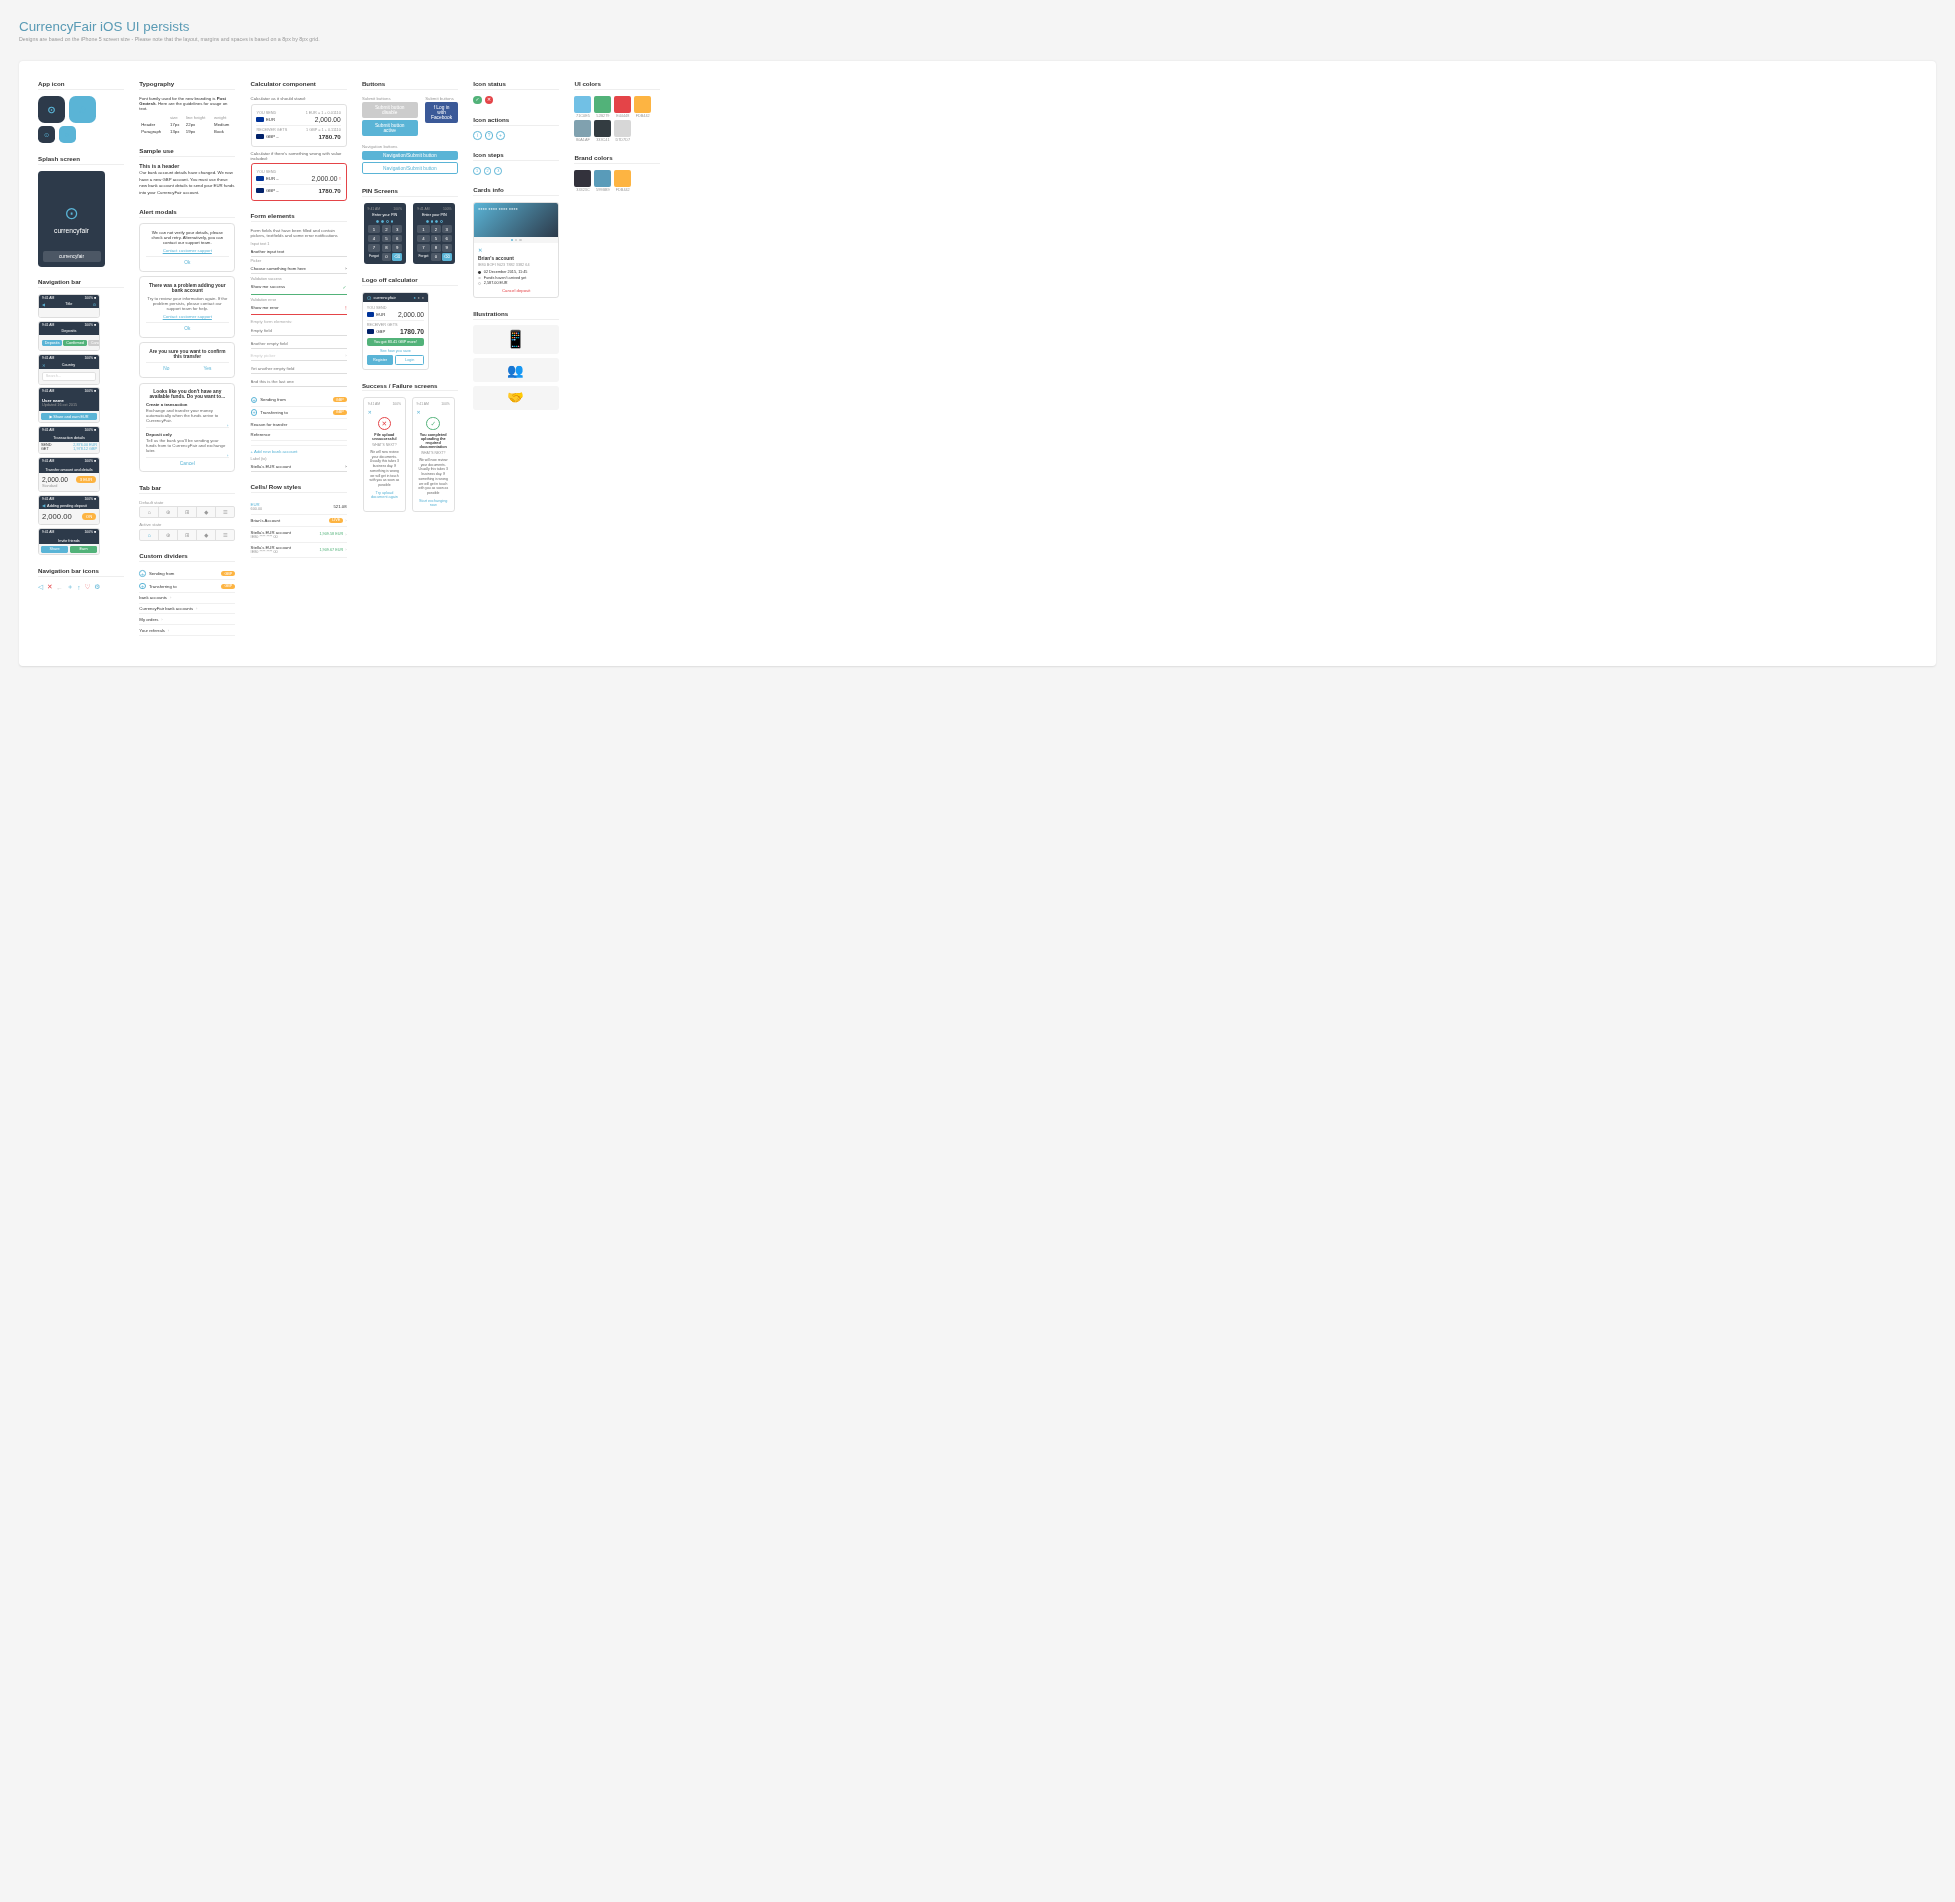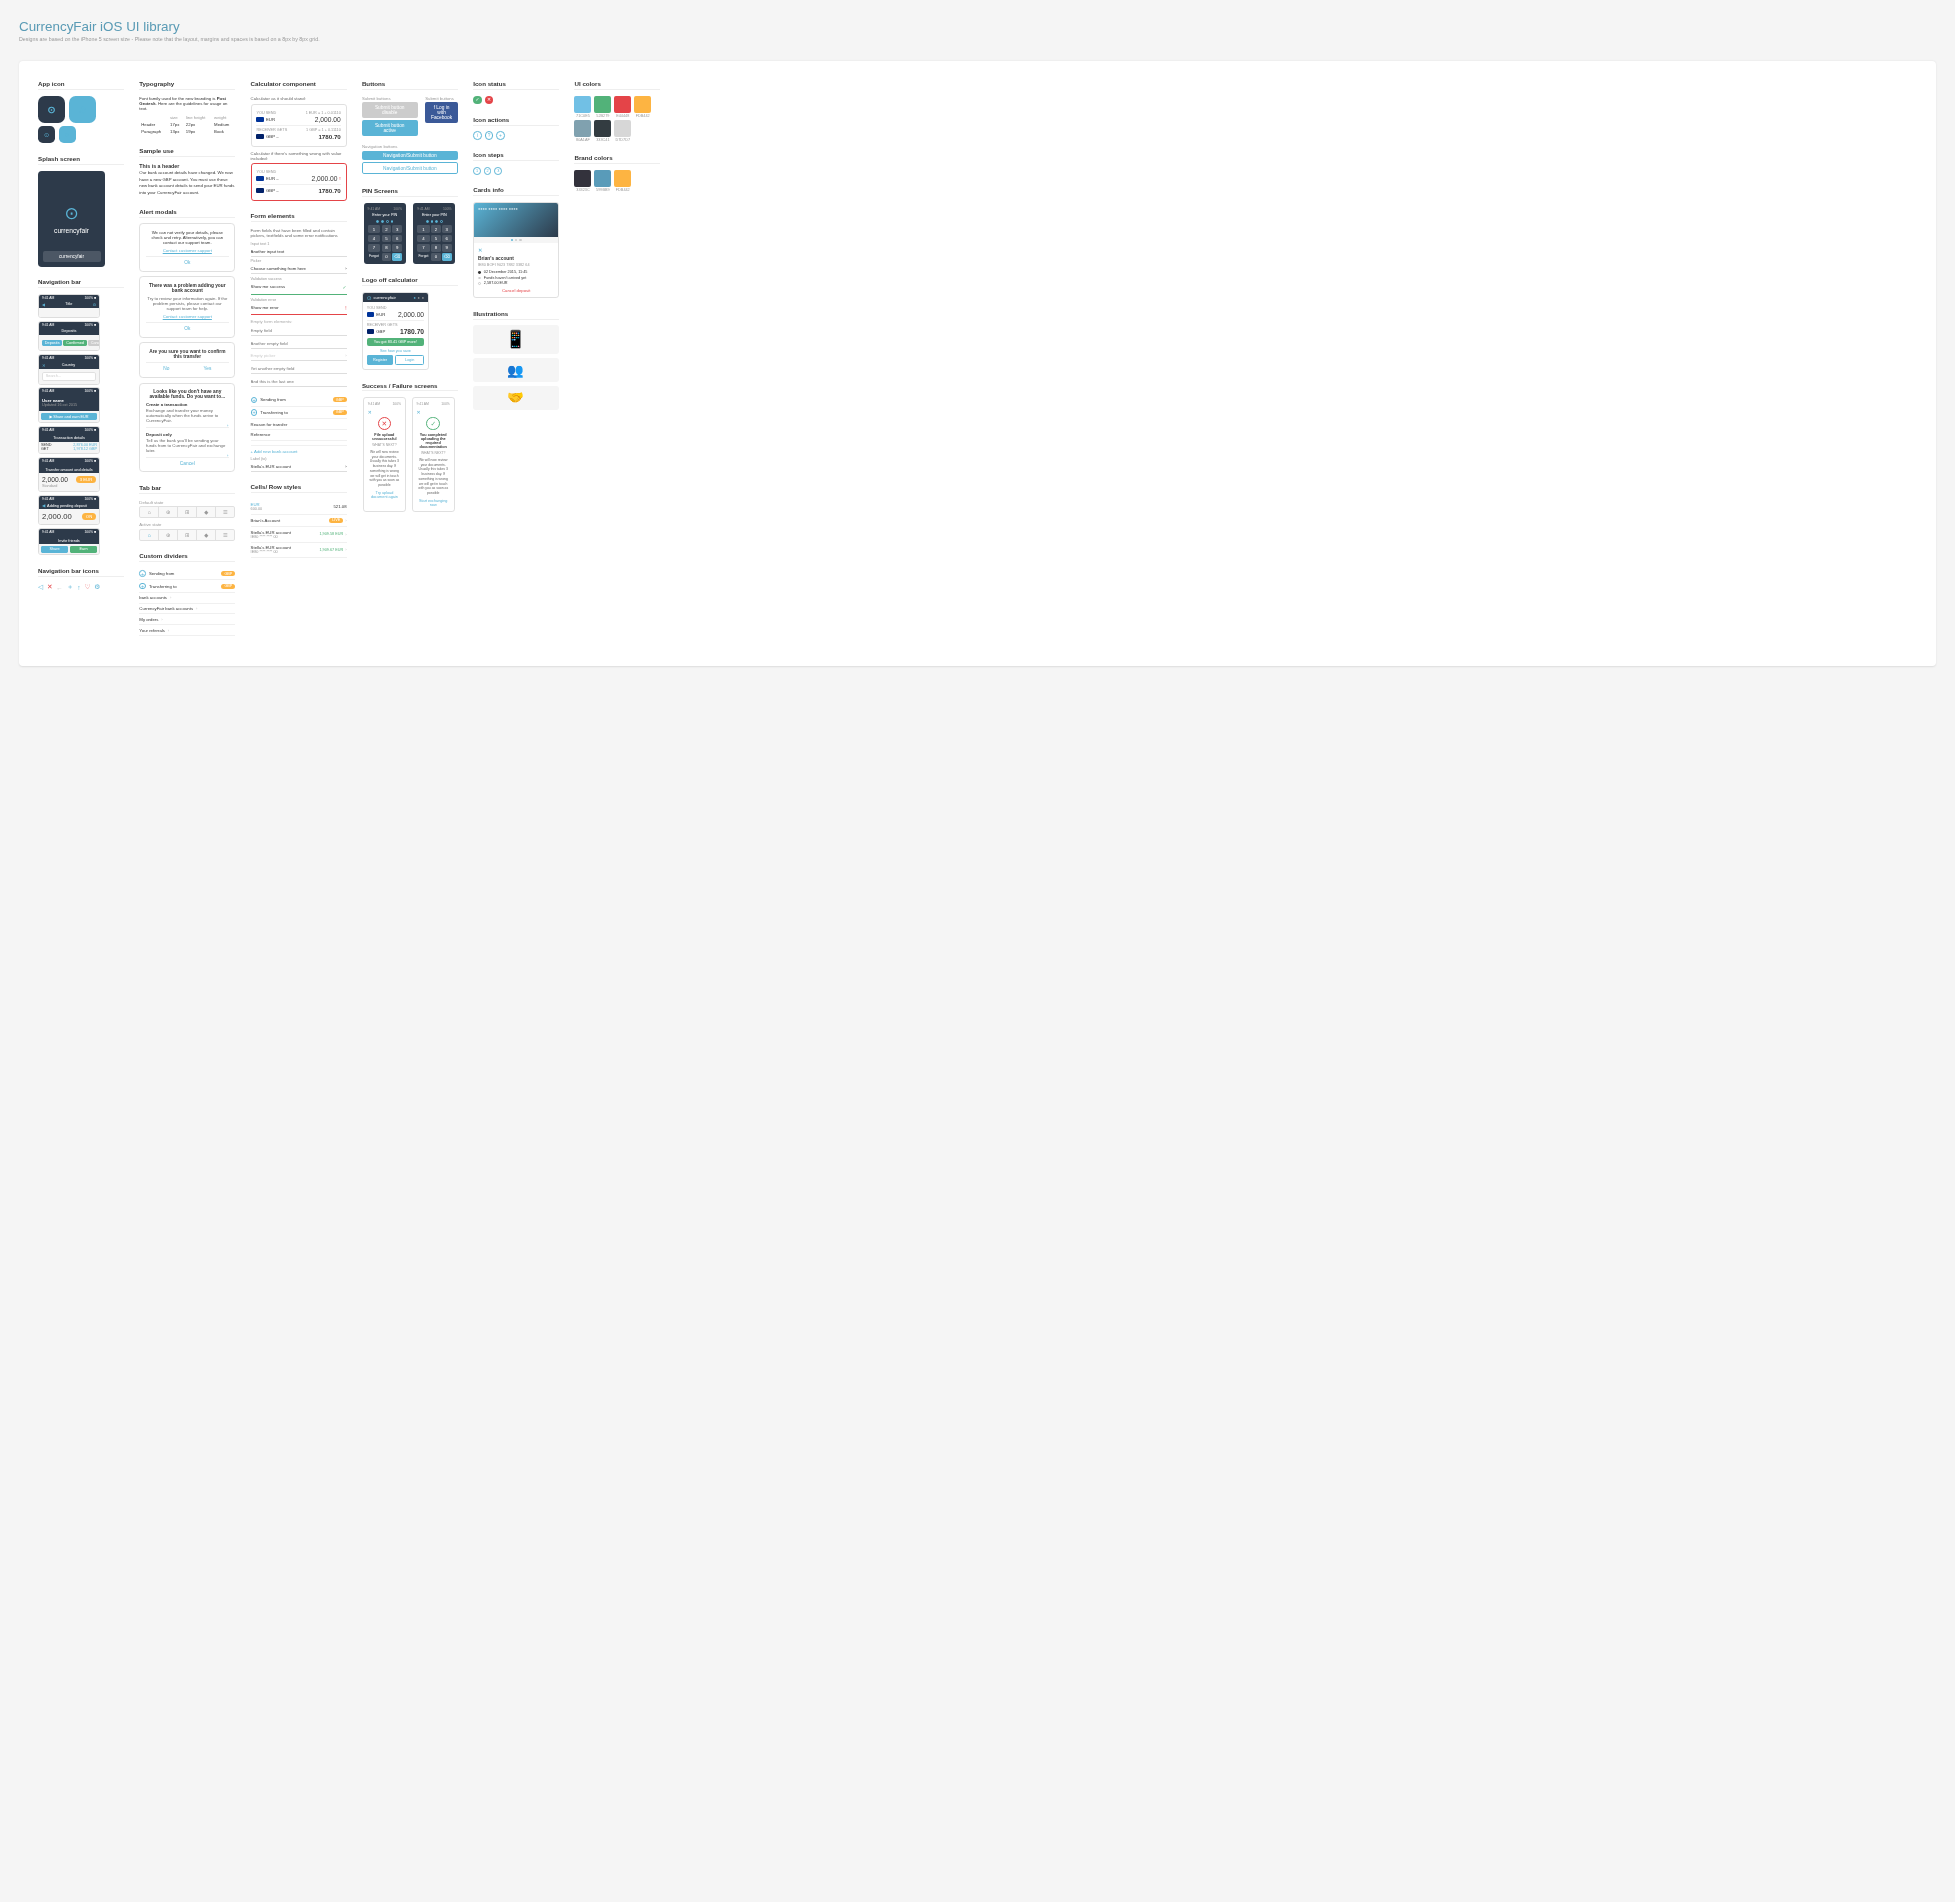--- a/index.html
+++ b/index.html
@@ -511,21 +511,21 @@
       width: 62px;
       border: 0.5px solid #ddd;
       border-radius: 2.9px;
       overflow: hidden;
       background: white;
     }
   </style>
 </head>
 <body>
 
-<h1 class="page-title">CurrencyFair iOS UI library</h1>
+<h1 class="page-title">CurrencyFair iOS UI persists</h1>
 <p class="page-subtitle">Designs are based on the iPhone 5 screen size - Please note that the layout, margins and spaces is based on a 8px by 8px grid.</p>
 
 <div class="columns-wrapper">
 
   <div class="column">
 
     <div class="section">
       <div class="section-title">App icon</div>
       <div class="app-icon-container">
         <div class="app-icon">

